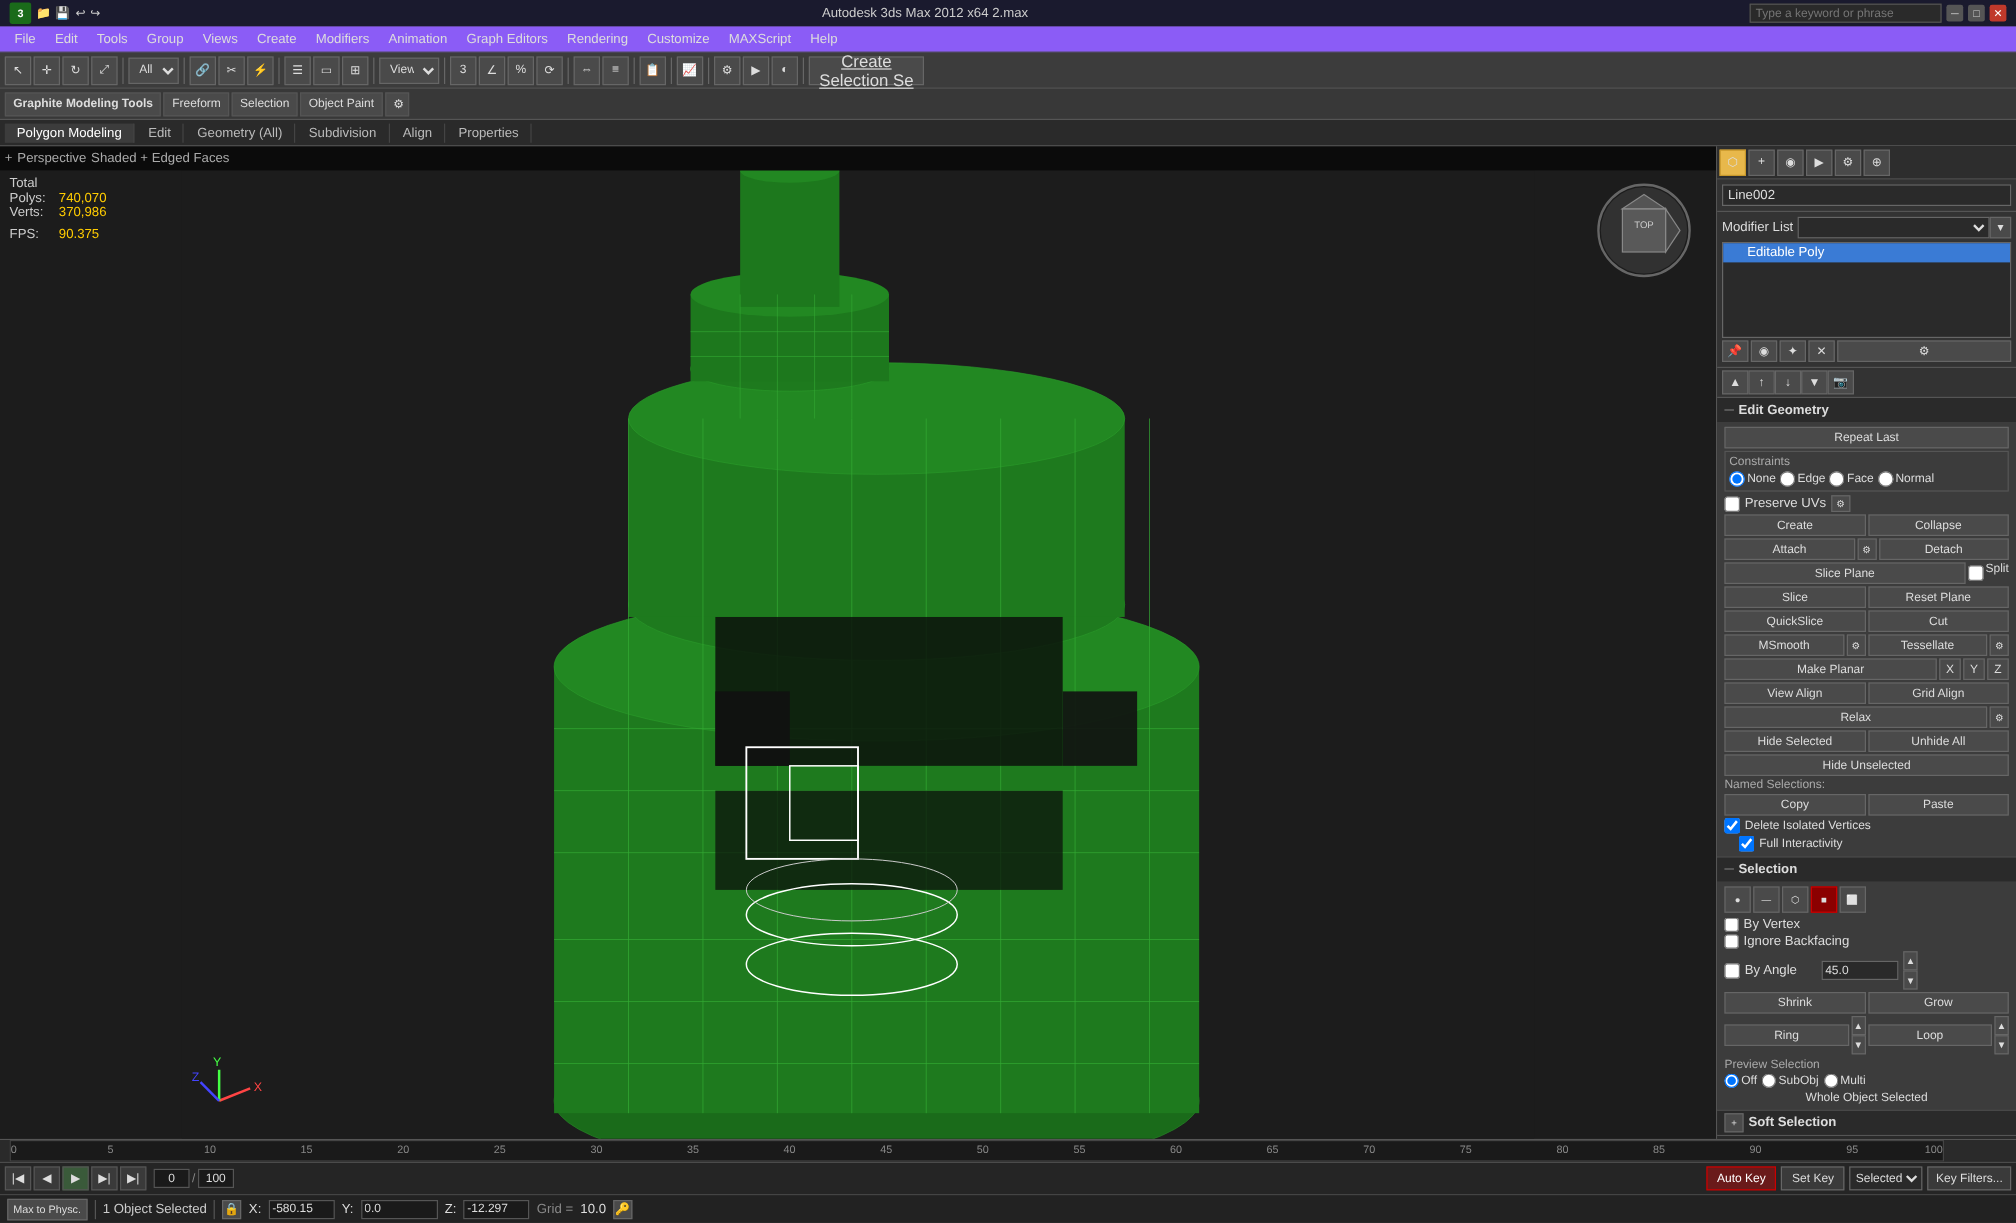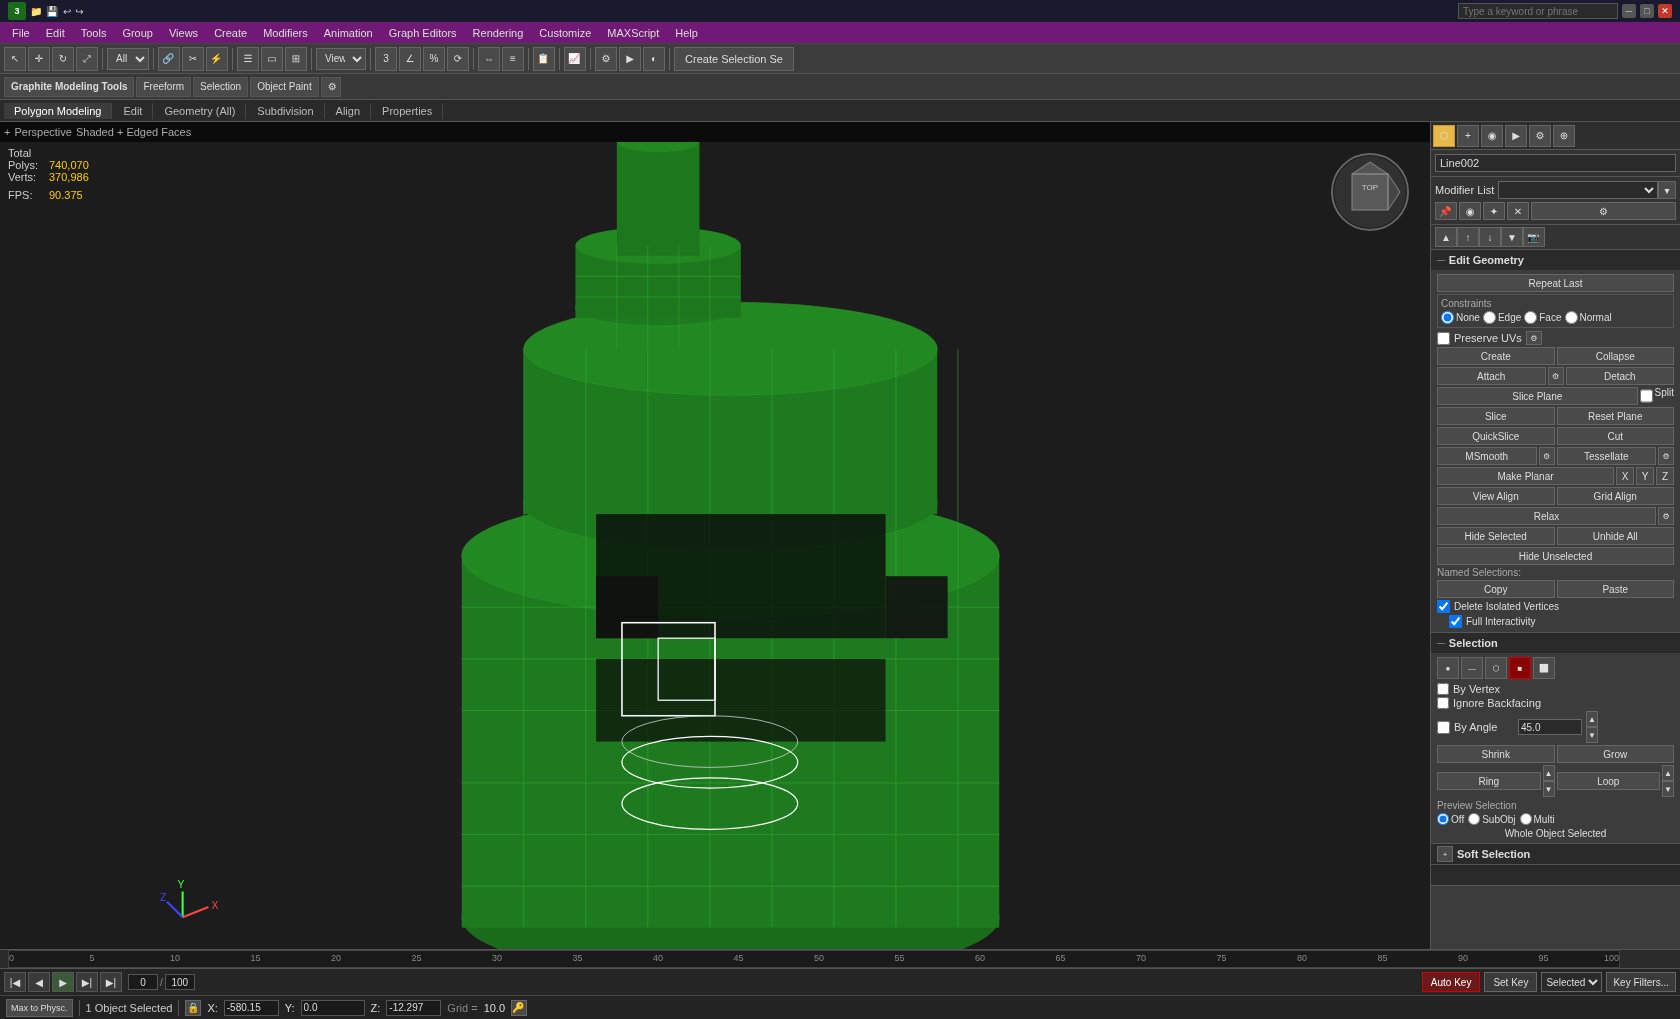--- a/index.html
+++ b/index.html
@@ -7,21 +7,21 @@
 
     
     #titlebar { height: 22px; background: #1a1a2e; display: flex; align-items: center; justify-content: space-between; padding: 0 8px; }
     #titlebar .title { color: #ccc; font-size: 11px; flex: 1; text-align: center; }
     #titlebar .win-btn { width: 14px; height: 14px; border-radius: 2px; border: none; cursor: pointer; font-size: 9px; }
     .win-min { background: #555; color: #ccc; }
     .win-max { background: #555; color: #ccc; }
     .win-close { background: #c0392b; color: #fff; }
 
     
-    #menubar { height: 22px; background: #701a75; display: flex; align-items: center; padding: 0 4px; border-bottom: 1px solid #444; }
+    #menubar { height: 22px; background: #8b5cf6; display: flex; align-items: center; padding: 0 4px; border-bottom: 1px solid #444; }
     .menu-item { padding: 2px 8px; color: #ddd; cursor: pointer; font-size: 11px; white-space: nowrap; }
 
     
     #toolbar { height: 30px; background: #3c3c3c; display: flex; align-items: center; padding: 0 4px; gap: 2px; border-bottom: 1px solid #555; }
     .tb-btn { height: 24px; min-width: 22px; background: #4a4a4a; border: 1px solid #666; color: #ddd; cursor: pointer; font-size: 10px; display: flex; align-items: center; justify-content: center; padding: 0 3px; }
     .tb-sep { width: 1px; height: 22px; background: #666; margin: 0 2px; }
     .tb-dropdown { height: 22px; background: #4a4a4a; border: 1px solid #666; color: #ddd; font-size: 10px; padding: 0 4px; cursor: pointer; }
 
     
     #toolbar2 { height: 26px; background: #383838; display: flex; align-items: center; padding: 0 4px; gap: 2px; border-bottom: 1px solid #555; }
@@ -100,20 +100,21 @@
 <body>
 
 <div id="titlebar">
   <div style="display:flex;align-items:center;gap:4px;">
     <div style="width:18px;height:18px;background:#1a6b1a;border-radius:2px;display:flex;align-items:center;justify-content:center;color:#fff;font-size:9px;font-weight:bold;">3</div>
     <span style="color:#ccc;font-size:10px;cursor:pointer;">📁</span>
     <span style="color:#ccc;font-size:10px;cursor:pointer;">💾</span>
     <span style="color:#ccc;font-size:10px;cursor:pointer;">↩</span>
     <span style="color:#ccc;font-size:10px;cursor:pointer;">↪</span>
   </div>
+  <div class="title">Autodesk 3ds Max 2012 x64  2.max</div>
   <div style="display:flex;align-items:center;gap:4px;">
     <input type="text" style="width: 160px; height: 16px; background: rgb(42, 42, 42); border: 1px solid rgb(85, 85, 85); color: rgb(221, 221, 221); font-size: 10px; padding: 0px 4px;" placeholder="Type a keyword or phrase">
     <button class="win-btn win-min">─</button>
     <button class="win-btn win-max">□</button>
     <button class="win-btn win-close">✕</button>
   </div>
 </div>
 
 <div id="menubar">
   <span class="menu-item">File</span>
@@ -162,21 +163,21 @@
   <button class="tb-btn">≡</button>
   <div class="tb-sep"></div>
   <button class="tb-btn">📋</button>
   <div class="tb-sep"></div>
   <button class="tb-btn">📈</button>
   <div class="tb-sep"></div>
   <button class="tb-btn">⚙</button>
   <button class="tb-btn">▶</button>
   <button class="tb-btn">◐</button>
   <div class="tb-sep"></div>
-  <button class="tb-btn" style="width:120px;font-size:11px;">Create Selection Se</button>
+  <button class="tb-btn" style="width:96px;font-size:14px;text-decoration:underline;">Create Selection Se</button>
 </div>
 
 <div id="toolbar2">
   <button class="tb2-btn" style="background:#4a4a4a;font-weight:bold;">Graphite Modeling Tools</button>
   <button class="tb2-btn">Freeform</button>
   <button class="tb2-btn">Selection</button>
   <button class="tb2-btn">Object Paint</button>
   <button class="tb2-btn" style="width:20px;">⚙</button>
 </div>
 
@@ -309,20 +310,26 @@
       <input type="text" class="obj-name-field" style="width: 100%; height: 18px; background: rgb(42, 42, 42); border: 1px solid rgb(102, 102, 102); color: rgb(221, 221, 221); font-size: 11px; padding: 0px 4px;" value="Line002">
     </div>
 
     <div style="padding:4px;background:#333;border-bottom:1px solid #555;flex-shrink:0;">
       <div style="display:flex;align-items:center;margin-bottom:3px;">
         <span style="font-size:11px;color:#ddd;margin-right:4px;">Modifier List</span>
         <select style="flex:1;height:18px;background:#2a2a2a;border:1px solid #666;color:#ddd;font-size:10px;">
           <option></option>
         </select>
         <button style="width:18px;height:18px;background:#4a4a4a;border:1px solid #666;color:#ddd;font-size:10px;cursor:pointer;">▾</button>
+      </div>
+      <div style="background:#2a2a2a;border:1px solid #666;min-height:80px;">
+        <div class="mod-item selected">
+          <div class="mod-color" style="background:#3a7bd5;"></div>
+          <span>Editable Poly</span>
+        </div>
       </div>
 
       <div style="display:flex;gap:2px;margin-top:2px;">
         <button style="width:22px;height:18px;background:#4a4a4a;border:1px solid #666;color:#ddd;font-size:10px;cursor:pointer;">📌</button>
         <button style="width:22px;height:18px;background:#4a4a4a;border:1px solid #666;color:#ddd;font-size:10px;cursor:pointer;">◉</button>
         <button style="width:22px;height:18px;background:#4a4a4a;border:1px solid #666;color:#ddd;font-size:10px;cursor:pointer;">✦</button>
         <button style="width:22px;height:18px;background:#4a4a4a;border:1px solid #666;color:#ddd;font-size:10px;cursor:pointer;">✕</button>
         <button style="flex:1;height:18px;background:#4a4a4a;border:1px solid #666;color:#ddd;font-size:10px;cursor:pointer;">⚙</button>
       </div>
     </div>

